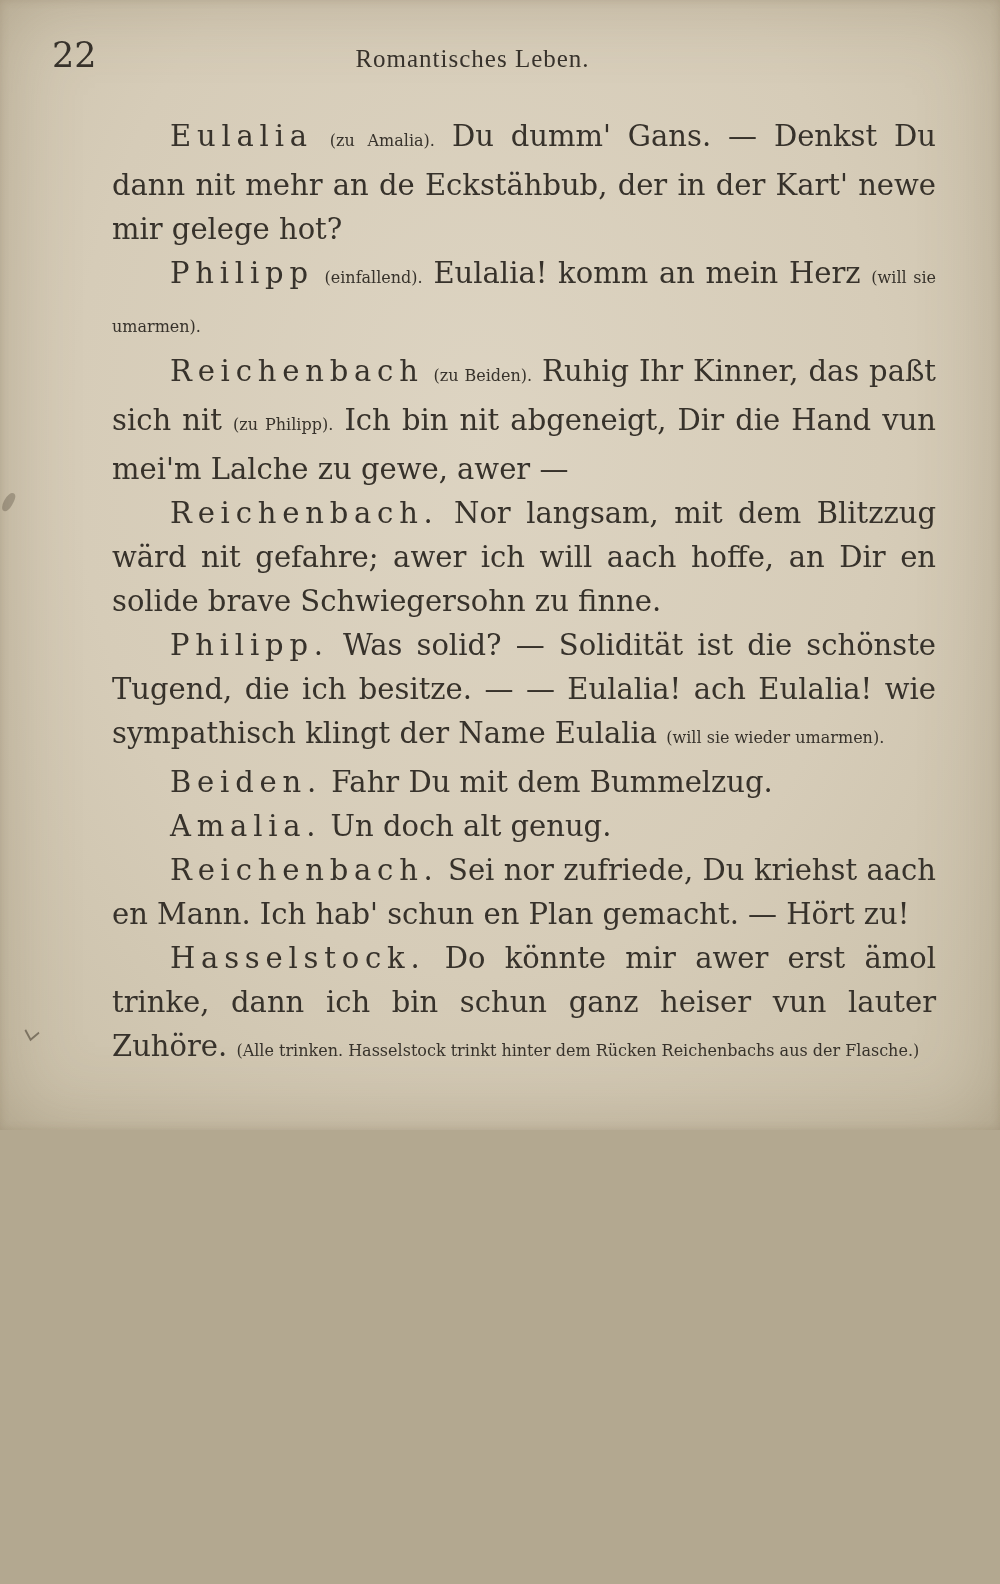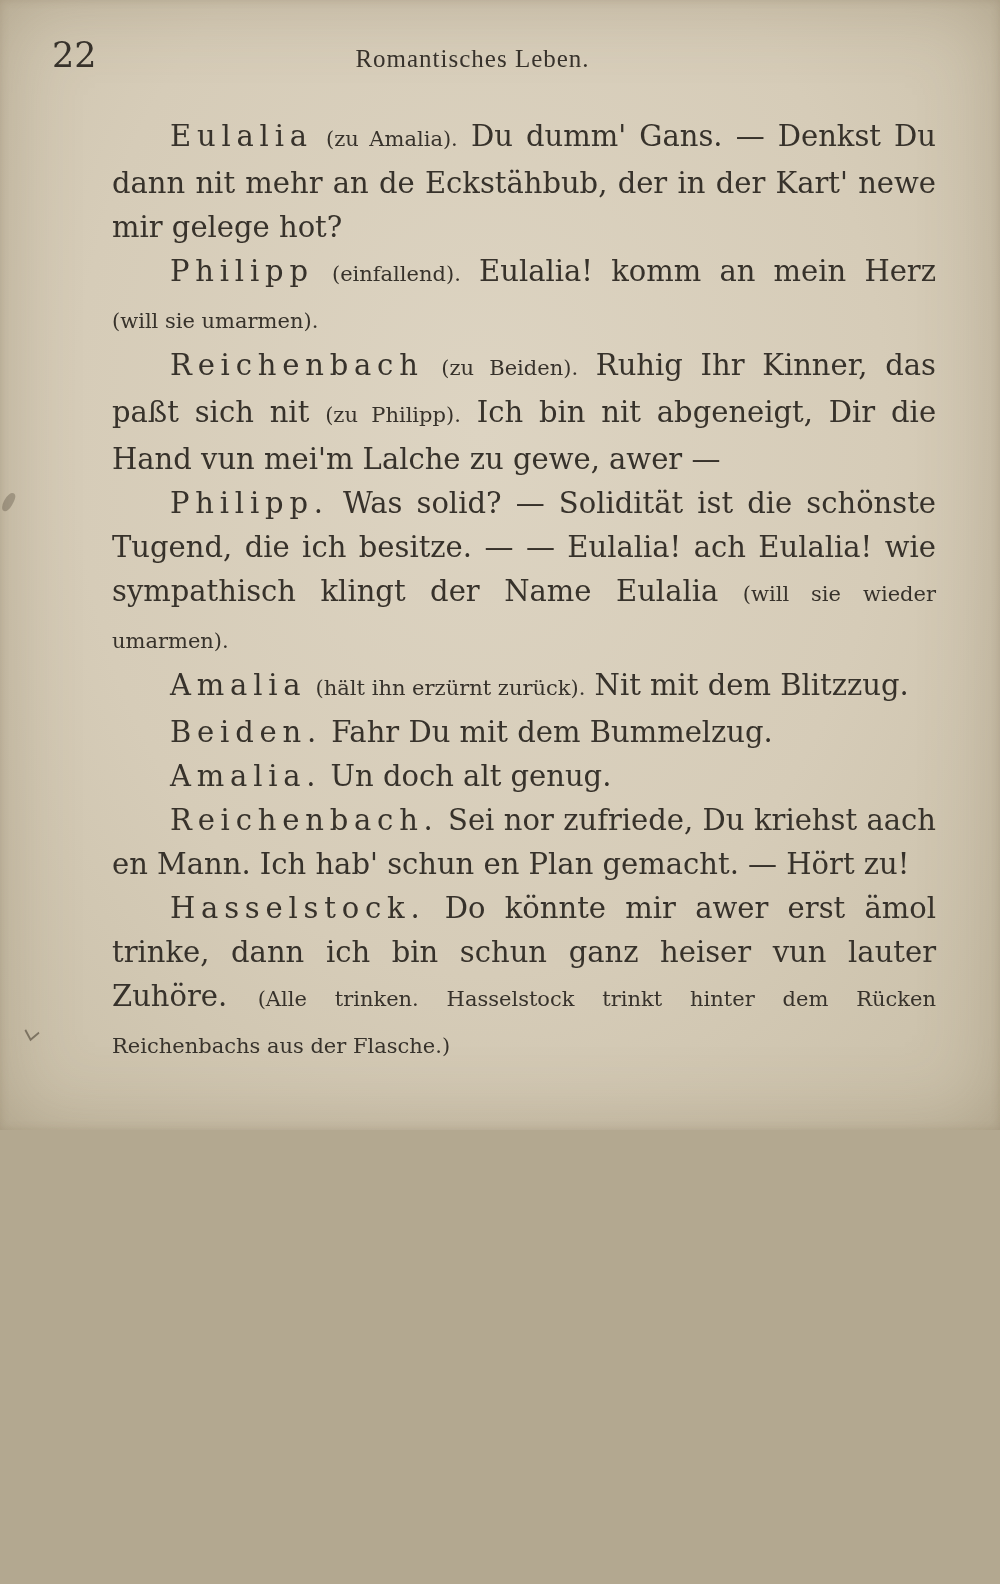--- a/index.html
+++ b/index.html
@@ -46,21 +46,21 @@
     text-align: justify;
   }
   .para {
     margin: 0;
     text-indent: 58px;
   }
   .speaker {
     letter-spacing: 0.20em;
   }
   .stage {
-    font-size: 21px;
+    font-size: 16px;
     letter-spacing: 0;
   }
   .scan-mark {
     position: absolute;
     background: rgba(66, 56, 44, 0.45);
   }
   .scan-mark.m1 {
     left: 4px; top: 492px;
     width: 9px; height: 20px;
     border-radius: 60% 40% 50% 50%;
@@ -103,32 +103,31 @@
     </p>
 
     <p class="para">
       <span class="speaker">Reichenbach</span>
       <span class="stage">(zu Beiden).</span>
       <span class="body-text">Ruhig Ihr Kinner, das paßt sich nit</span>
       <span class="stage">(zu Philipp).</span>
       <span class="body-text">Ich bin nit abgeneigt, Dir die Hand vun mei'm Lalche zu gewe, awer —</span>
     </p>
 
+    <p class="para">
+      <span class="speaker">Reichenbach.</span>
+      <span class="body-text">Nor langsam, mit dem Blitzzug wärd nit gefahre; awer ich will aach hoffe, an Dir en solide brave Schwiegersohn zu finne.</span>
+    </p>
 
     <p class="para">
       <span class="speaker">Philipp.</span>
       <span class="body-text">Was solid? — Solidität ist die schönste Tugend, die ich besitze. — — Eulalia! ach Eulalia! wie sympathisch klingt der Name Eulalia</span>
       <span class="stage">(will sie wieder umarmen).</span>
     </p>
 
-    <p class="para">
-      <span class="speaker">Amalia</span>
-      <span class="stage">(hält ihn erzürnt zurück).</span>
-      <span class="body-text">Nit mit dem Blitzzug.</span>
-    </p>
 
     <p class="para">
       <span class="speaker">Beiden.</span>
       <span class="body-text">Fahr Du mit dem Bummelzug.</span>
     </p>
 
 
     <p class="para">
       <span class="speaker">Amalia.</span>
       <span class="body-text">Un doch alt genug.</span>

